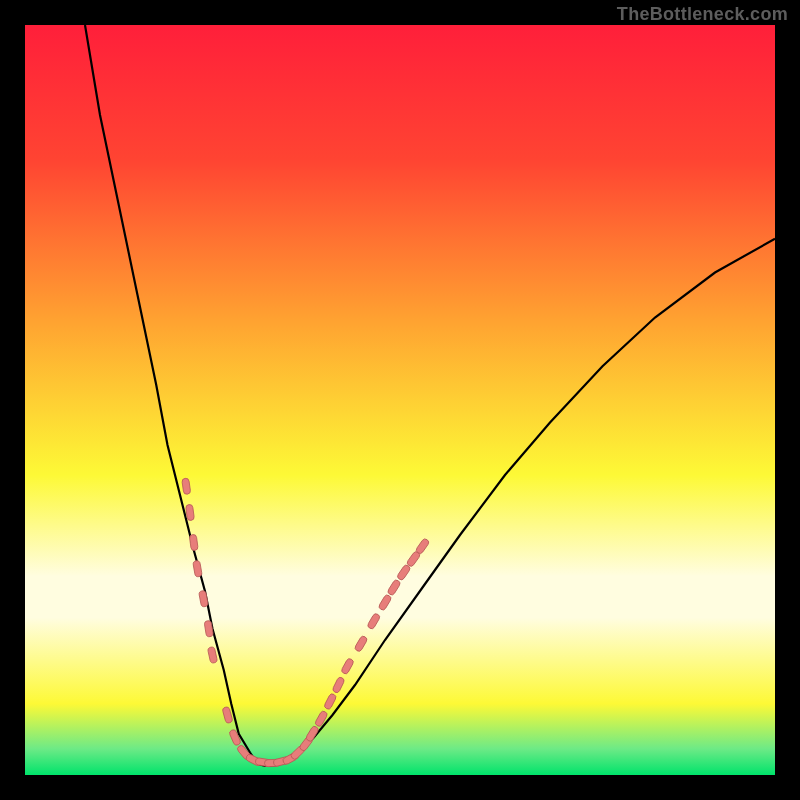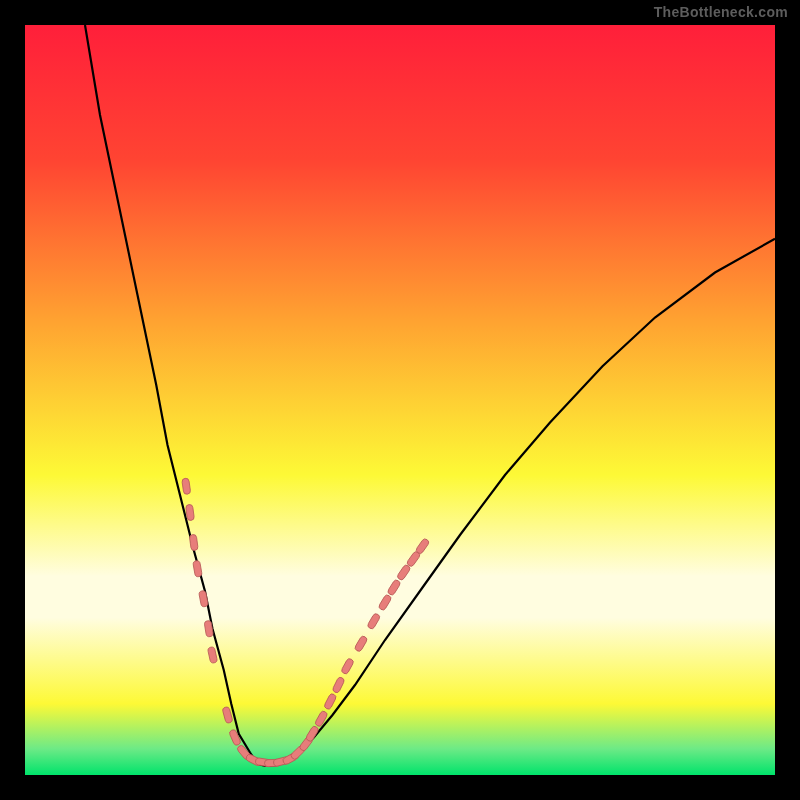--- a/index.html
+++ b/index.html
@@ -14,21 +14,21 @@
     position: relative;
     width: 800px;
     height: 800px;
     background: #000;
   }
   .watermark {
     position: absolute;
     top: 4px;
     right: 12px;
     font-family: Arial, Helvetica, sans-serif;
-    font-size: 14px;
+    font-size: 18px;
     font-weight: 600;
     color: #5d5d5d;
     letter-spacing: 0.3px;
     z-index: 40;
   }
   .plot-outer {
     position: absolute;
     left: 25px;
     top: 25px;
     width: 750px;

